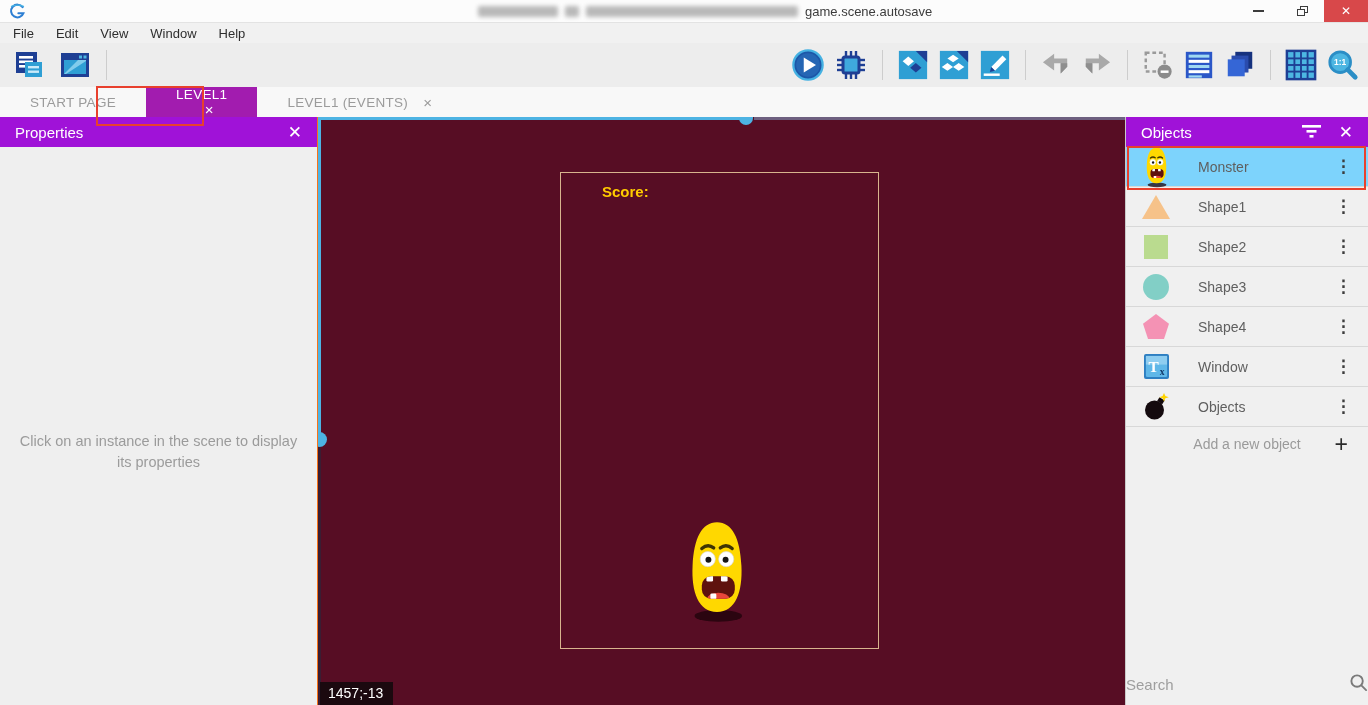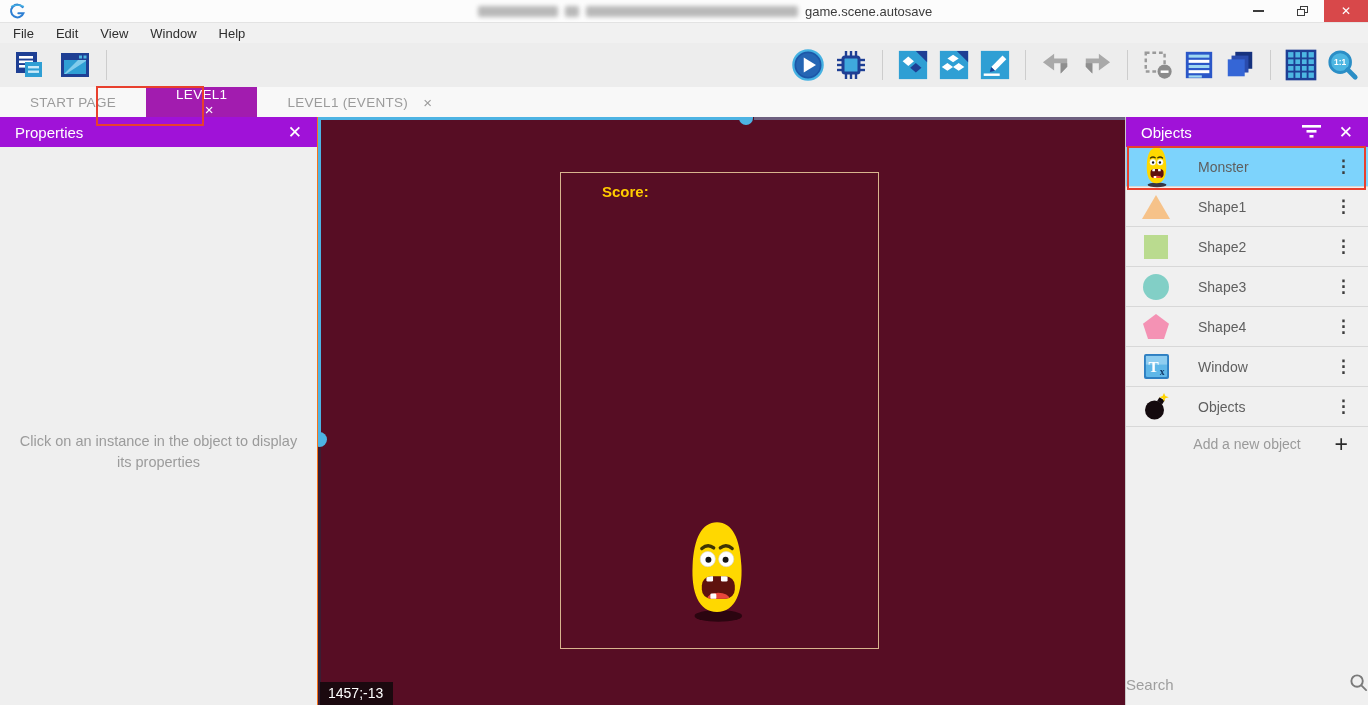--- a/index.html
+++ b/index.html
@@ -309,21 +309,21 @@
   </div>
 
   <div class="main">
 
     <div class="props-panel">
       <div class="panel-header">
         <span>Properties</span>
         <span class="ph-close">✕</span>
       </div>
       <div class="props-body">
-        <div class="props-empty">Click on an instance in the object to display its properties</div>
+        <div class="props-empty">Click on an instance in the scene to display its properties</div>
       </div>
     </div>
 
     <div class="canvas">
       <div class="hscroll-line"></div>
       <div class="hscroll-rest"></div>
       <div class="hscroll-handle"></div>
       <div class="vscroll-line"></div>
       <div class="vscroll-rest"></div>
       <div class="vscroll-handle"></div>

